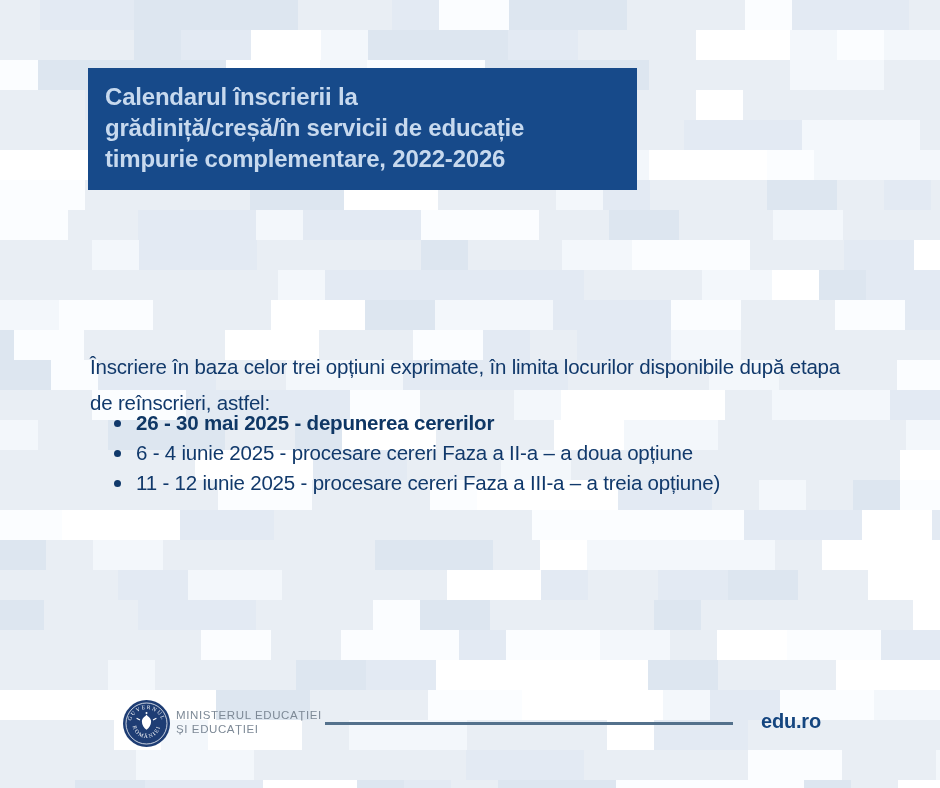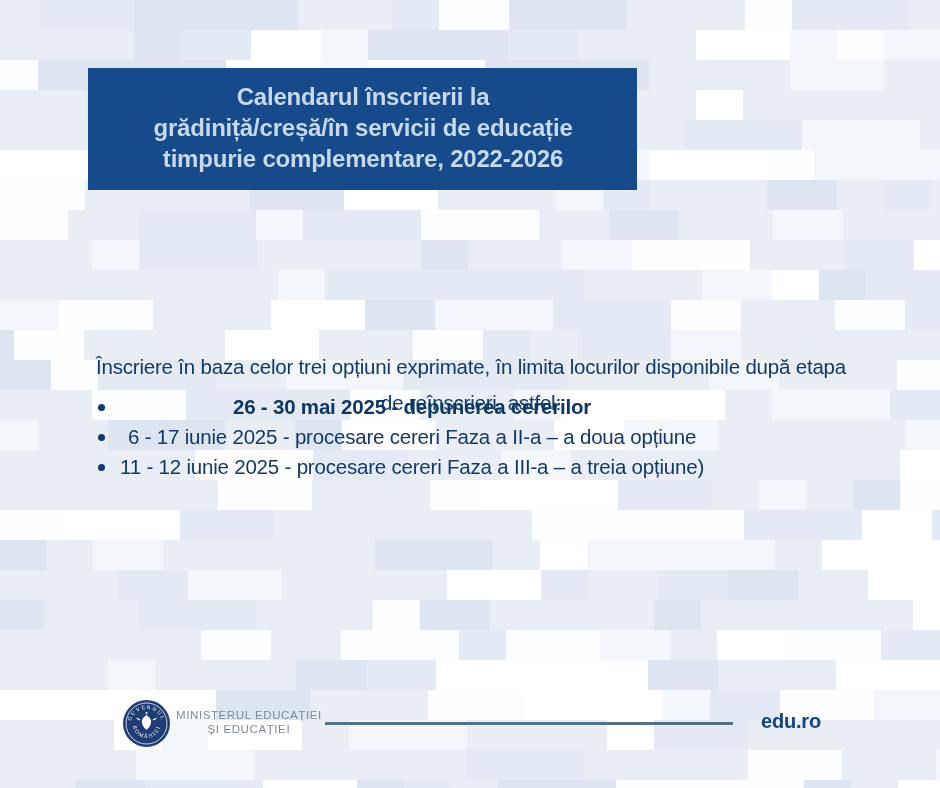--- a/index.html
+++ b/index.html
@@ -5,21 +5,20 @@
   html,body{margin:0;padding:0;}
   body{
     font-family:"Liberation Sans","DejaVu Sans",sans-serif;
     background:#e9eef4;
   }
   .page{
     position:relative;
     width:940px;height:788px;
     background:#e9eef4;
     overflow:hidden;
-    text-align:center;
   }
   .bg-mosaic{position:absolute;inset:0;z-index:0;}
   .content{position:absolute;inset:0;z-index:1;}
 
   .title-box{
     position:absolute;left:88px;top:68px;
     width:549px;height:122px;
     background:#174a8a;
     box-sizing:border-box;
     padding:13px 16px 0 17px;
@@ -44,21 +43,21 @@
     position:absolute;left:90px;
     color:#11396b;font-size:20.5px;font-weight:400;
     line-height:36px;letter-spacing:-0.2px;
   }
   #intro{top:328px;width:762px;}
   #result{top:591px;width:756px;}
   #result b{font-weight:800;color:#0f3765;}
 
   ul.schedule{
     position:absolute;left:90px;top:392px;
-    margin:0;padding:0;list-style:none;
+    margin:16px;padding:0;list-style:none;
   }
   ul.schedule li{
     position:relative;
     padding-left:30px;
     color:#11396b;font-size:20.5px;line-height:30px;
     letter-spacing:-0.2px;white-space:nowrap;
   }
   ul.schedule li::before{
     content:"";
     position:absolute;left:8px;top:12px;
@@ -308,21 +307,21 @@
       <div class="title-line">grădiniță/creșă/în servicii de educație</div>
       <div class="title-line">timpurie complementare, 2022-2026</div>
     </header>
 
 
 
     <p class="body-text" id="intro">Înscriere în baza celor trei opțiuni exprimate, în limita  locurilor disponibile după etapa de reînscrieri, astfel:</p>
 
     <ul class="schedule">
         <li class="bold">26 - 30 mai 2025 - depunerea cererilor</li>
-        <li>6 - 17 iunie 2025 - procesare cereri Faza a II-a – a doua opțiune</li>
+        <li>6 - 4 iunie 2025 - procesare cereri Faza a II-a – a doua opțiune</li>
         <li>11 - 12 iunie 2025 - procesare cereri Faza a III-a – a treia opțiune)</li>
       </ul>
 
 
 
     <div class="footer">
       <svg class="seal" viewBox="0 0 47 47">
         <defs>
           <path id="arcTop" d="M 7.5,25 A 16,16 0 0 1 39.5,25" fill="none"></path>
           <path id="arcBot" d="M 9.5,24 A 14,14 0 0 0 37.5,24" fill="none"></path>

